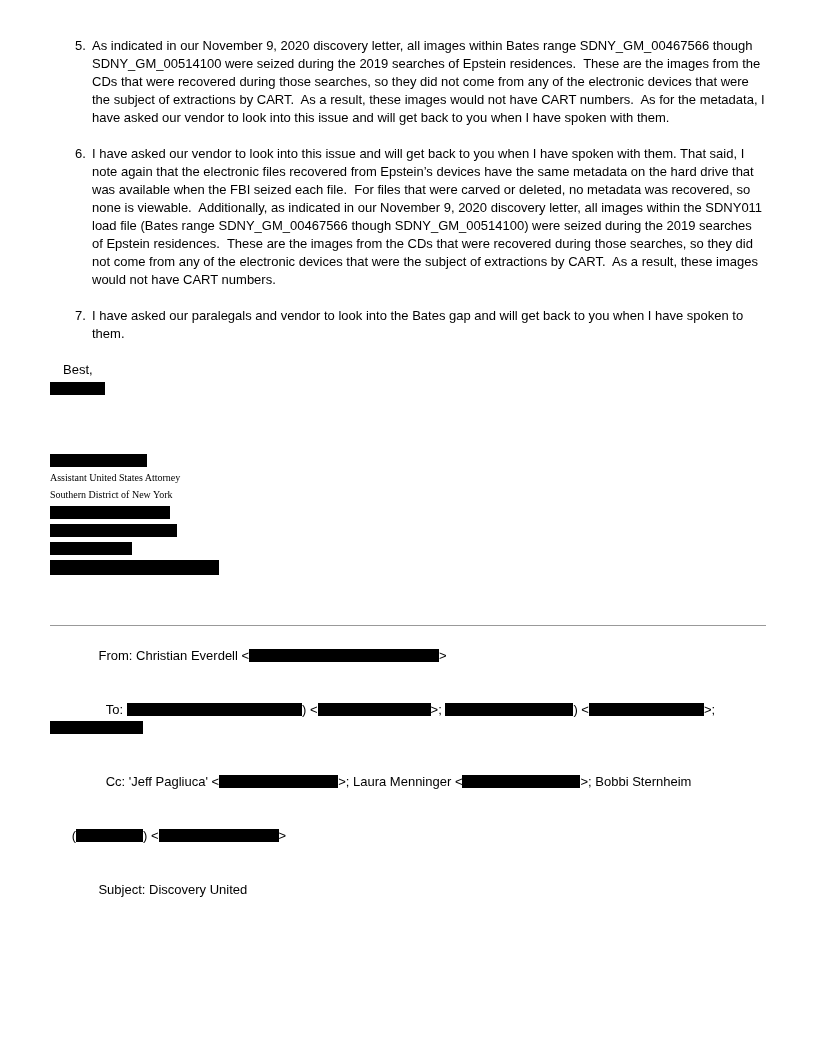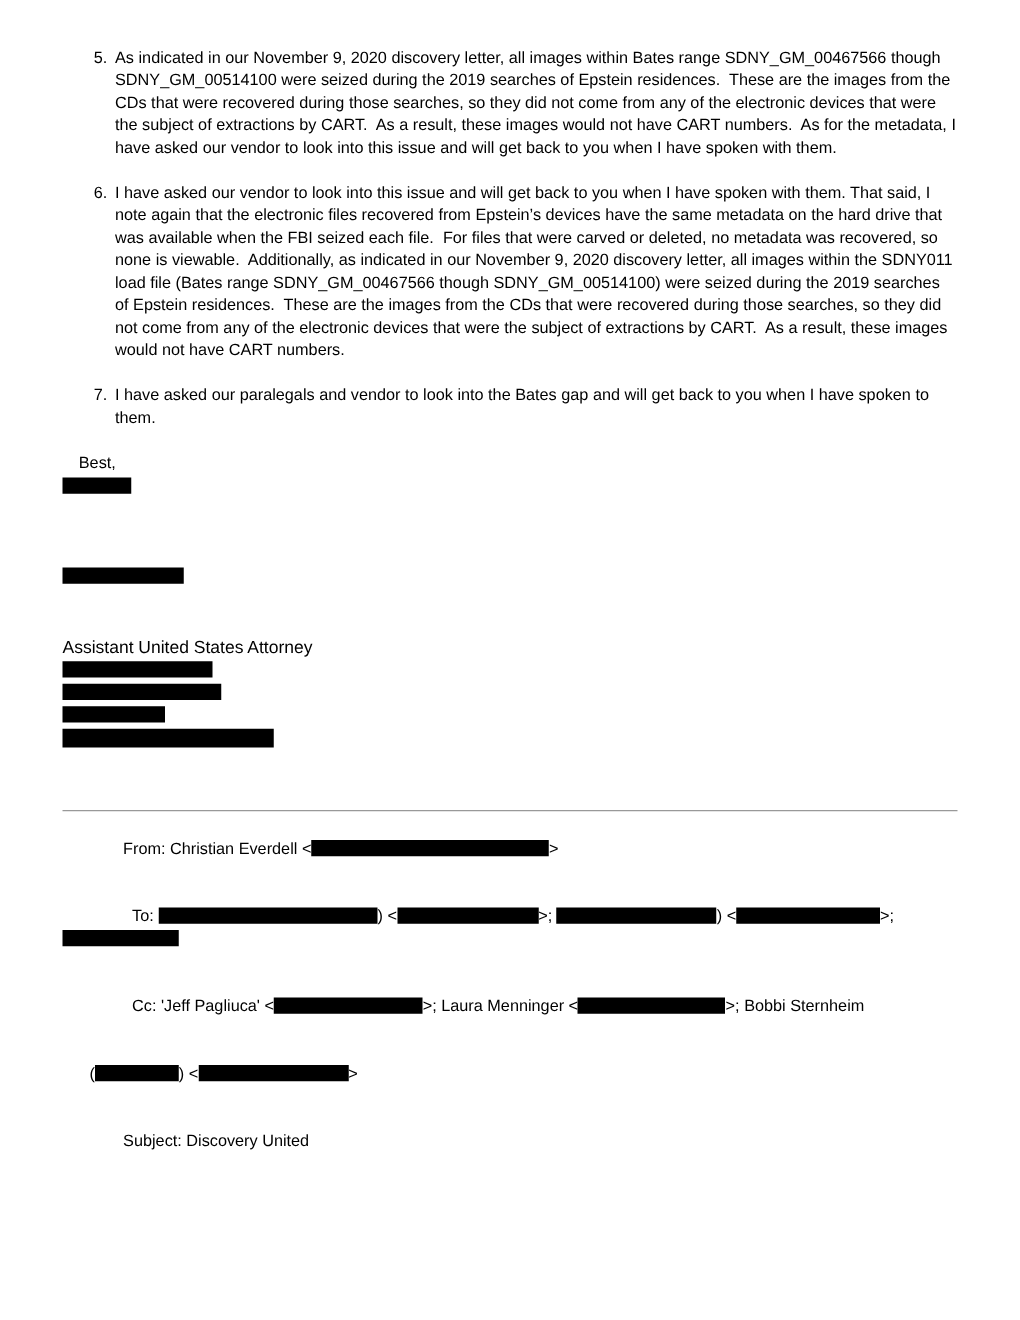--- a/index.html
+++ b/index.html
@@ -8,21 +8,21 @@
   .list{margin-left:25px;}
   .list-item{display:flex;margin-bottom:18px;}
   .num{flex:0 0 17px;}
   .item-text{flex:1;white-space:pre-wrap;}
   .pre{white-space:pre-wrap;margin-left:13px;}
   .redact{display:inline-block;background:#000;height:13px;vertical-align:-2px;}
   .redact.ml{margin-left:4px;}
   .rline{height:18px;padding-top:3px;}
   .rline .redact{display:block;vertical-align:baseline;}
   .sig-block{margin-top:54px;}
-  .serif{font-family:Liberation Sans, sans-serif;font-size:14px;line-height:17px;margin-top:40px;}
+  .serif{font-family:Liberation Serif, serif;font-size:10px;line-height:17px;}
   .divider{border:0;border-top:1px solid #999;margin:50px 0 3px;}
   .hdr{white-space:pre-wrap;line-height:18px;}
   .hdr b{font-weight:400;margin-left:34px;}
   .salutation{margin-top:18px;line-height:18px;}
 </style>
 </head>
 <body>
 
 <div class="page">
 
@@ -44,20 +44,21 @@
   <div class="pre">Best,</div>
   <div class="rline">
       <span class="redact" style="width:55px"></span>
     </div>
 
   <div class="sig-block">
     <div class="rline">
         <span class="redact" style="width:97px"></span>
       </div>
     <div class="serif">Assistant United States Attorney</div>
+    <div class="serif">Southern District of New York</div>
     <div class="rline">
         <span class="redact" style="width:120px"></span>
       </div>
     <div class="rline">
         <span class="redact" style="width:127px"></span>
       </div>
     <div class="rline">
         <span class="redact" style="width:82px"></span>
       </div>
     <div class="rline">

